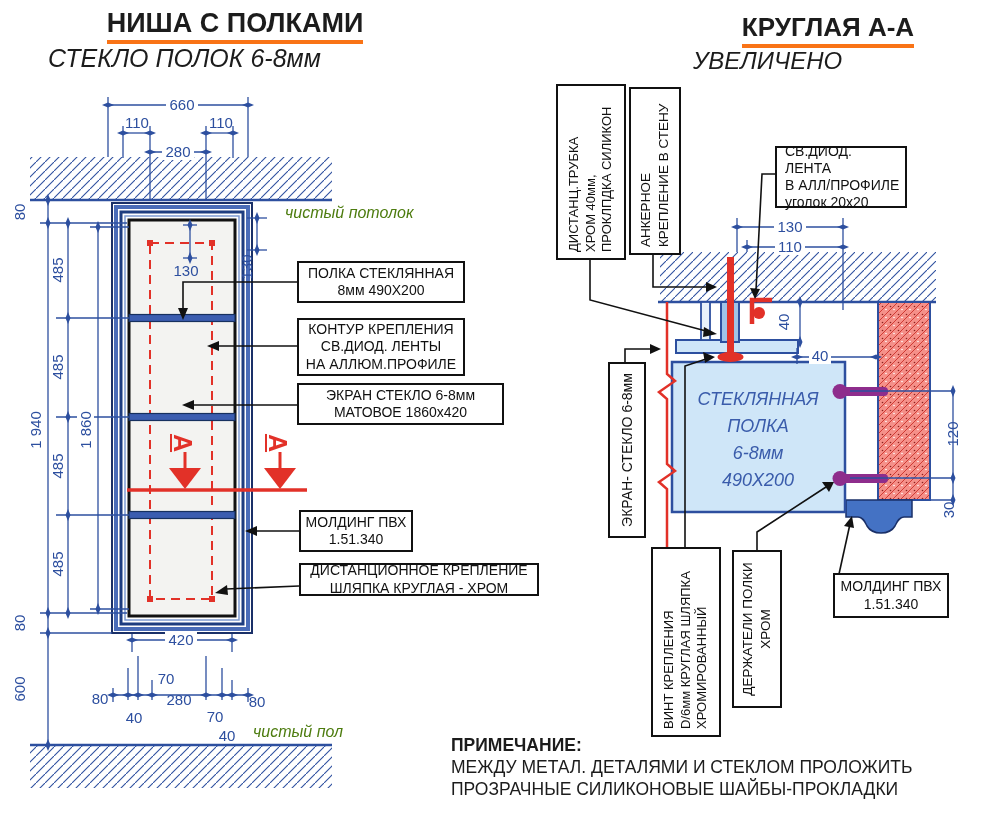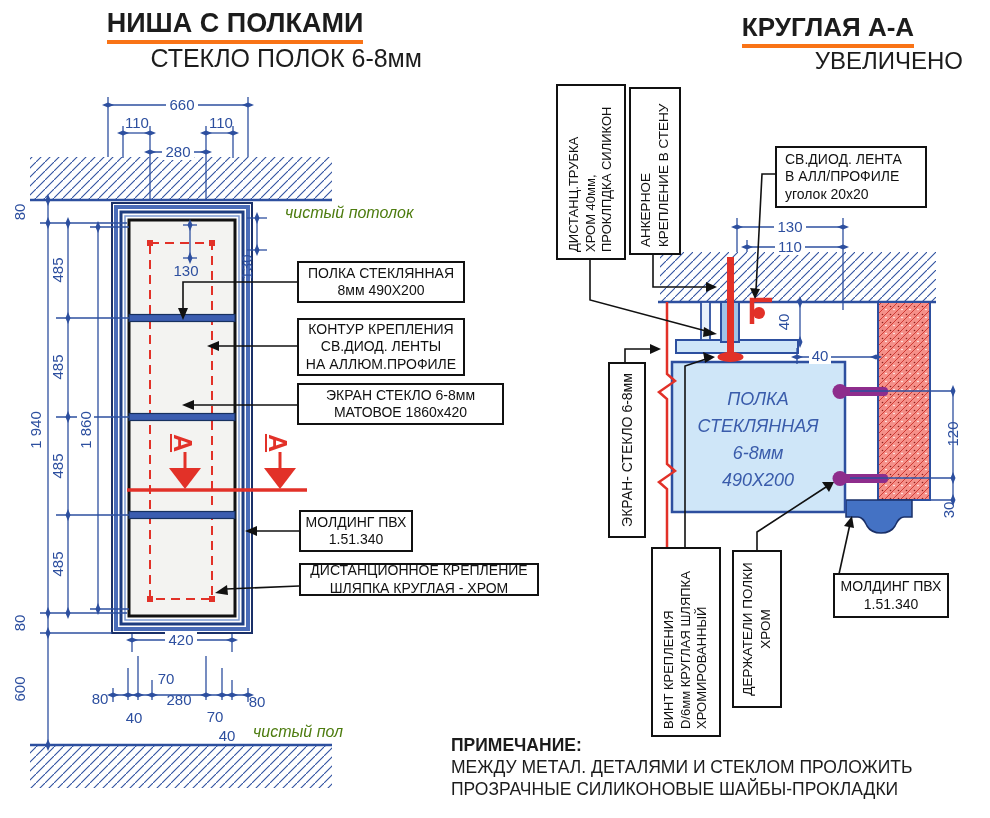--- a/index.html
+++ b/index.html
@@ -5,21 +5,21 @@
   html,body{margin:0;padding:0;background:#fff;}
   #canvas{position:relative;width:990px;height:818px;background:#ffffff;overflow:hidden;
           font-family:"Liberation Sans", sans-serif;}
   #draw{position:absolute;left:0;top:0;}
   .dim{position:absolute;color:#2d4f9f;font-size:15px;height:18px;line-height:18px;text-align:center;width:60px;}
   .rot{transform:rotate(-90deg);}
   .bgw{background:#fff;padding:0 3px;}
   .bluenote{position:absolute;color:#4d7c0f;font-size:16px;font-style:italic;white-space:nowrap;}
   .title{position:absolute;text-align:center;color:#1c1c1c;font-weight:bold;}
   .title .ul{border-bottom:4px solid #f97316;padding-bottom:2px;}
-  .subtitle{position:absolute;text-align:right;color:#1c1c1c;}
+  .subtitle{position:absolute;text-align:left;color:#1c1c1c;font-style:italic;}
   .co{position:absolute;border:2px solid #111;background:#fff;display:flex;flex-direction:column;
       justify-content:center;text-align:center;font-size:14px;line-height:1.22;color:#111;
       padding:3px 4px;box-sizing:border-box;}
   .co.left{text-align:left;padding-left:8px;}
   .vbox{position:absolute;border:2px solid #111;background:#fff;box-sizing:border-box;}
   .vin{position:absolute;left:0;transform-origin:0 0;transform:rotate(-90deg);display:flex;
        flex-direction:column;justify-content:center;text-align:left;padding:0 6px;box-sizing:border-box;
        color:#111;line-height:1.3;}
   .amark{position:absolute;width:30px;height:30px;transform:rotate(90deg);color:#e23128;
          font-weight:bold;font-size:25px;text-align:center;line-height:30px;text-decoration:underline;}
@@ -341,27 +341,27 @@
 </div>
 
 <div class="dim" style="left:760px;top:218px;"><span class="bgw">130</span></div>
 <div class="dim" style="left:760px;top:238px;"><span class="bgw">110</span></div>
 <div class="dim rot" style="left:754px;top:313px;"><span class="bgw">40</span></div>
 <div class="dim" style="left:790px;top:347px;"><span class="bgw">40</span></div>
 <div class="dim rot" style="left:923px;top:425px;">120</div>
 <div class="dim rot" style="left:919px;top:501px;">30</div>
 
 <div class="shelftext" style="left:678px;top:386px;width:160px;">
+  <div>СТЕКЛЯННАЯ</div>
   <div>ПОЛКА</div>
-  <div>СТЕКЛЯННАЯ</div>
   <div>6-8мм</div>
   <div>490Х200</div>
 </div>
 
-<div class="co left" style="left:775px;top:146px;width:152px;height:62px;">
+<div class="co left" style="left:775px;top:146px;width:132px;height:62px;">
   <div>СВ.ДИОД. ЛЕНТА</div>
   <div>В АЛЛ/ПРОФИЛЕ</div>
   <div>уголок 20х20</div>
 </div>
 <div class="co" style="left:833px;top:573px;width:116px;height:45px;">
   <div>МОЛДИНГ ПВХ</div>
   <div>1.51.340</div>
 </div>
 
 <div class="vbox" style="left:556px;top:84px;width:70px;height:176px;">

